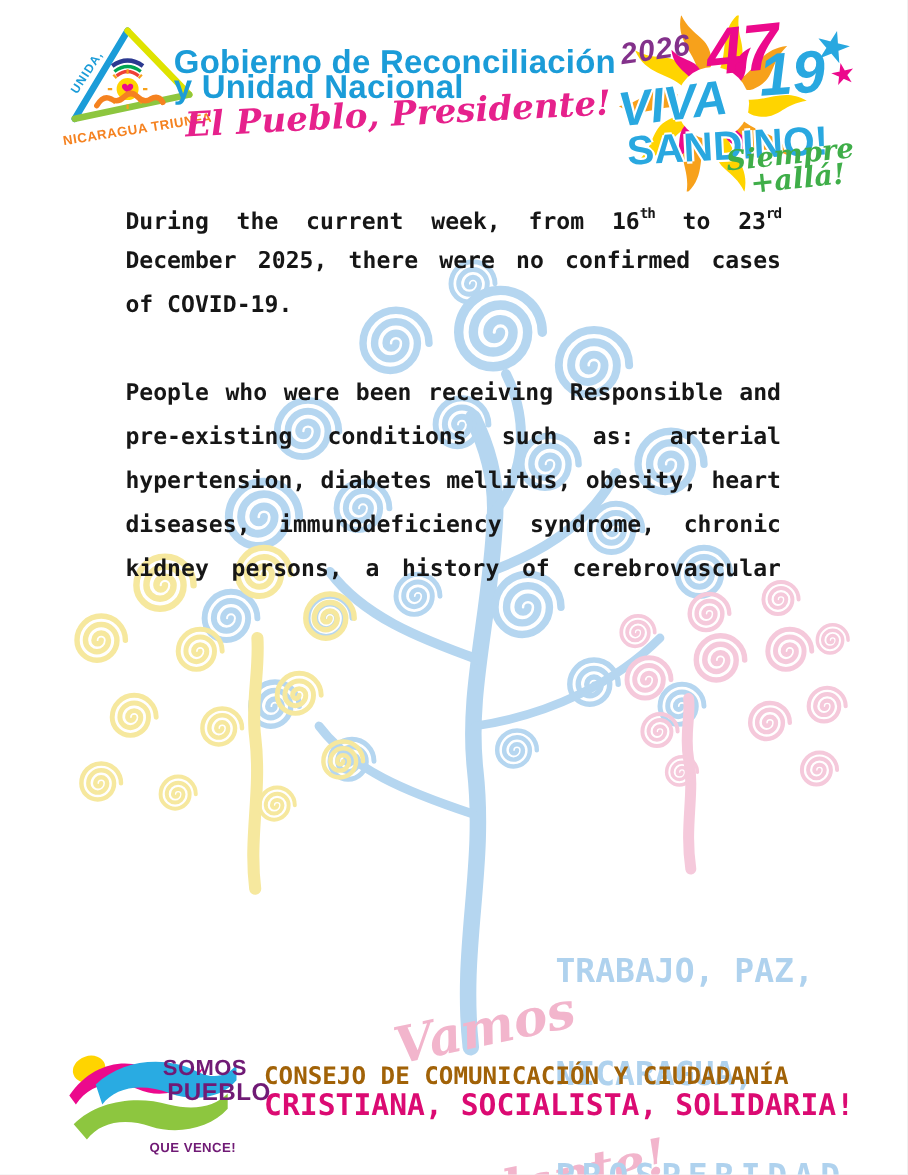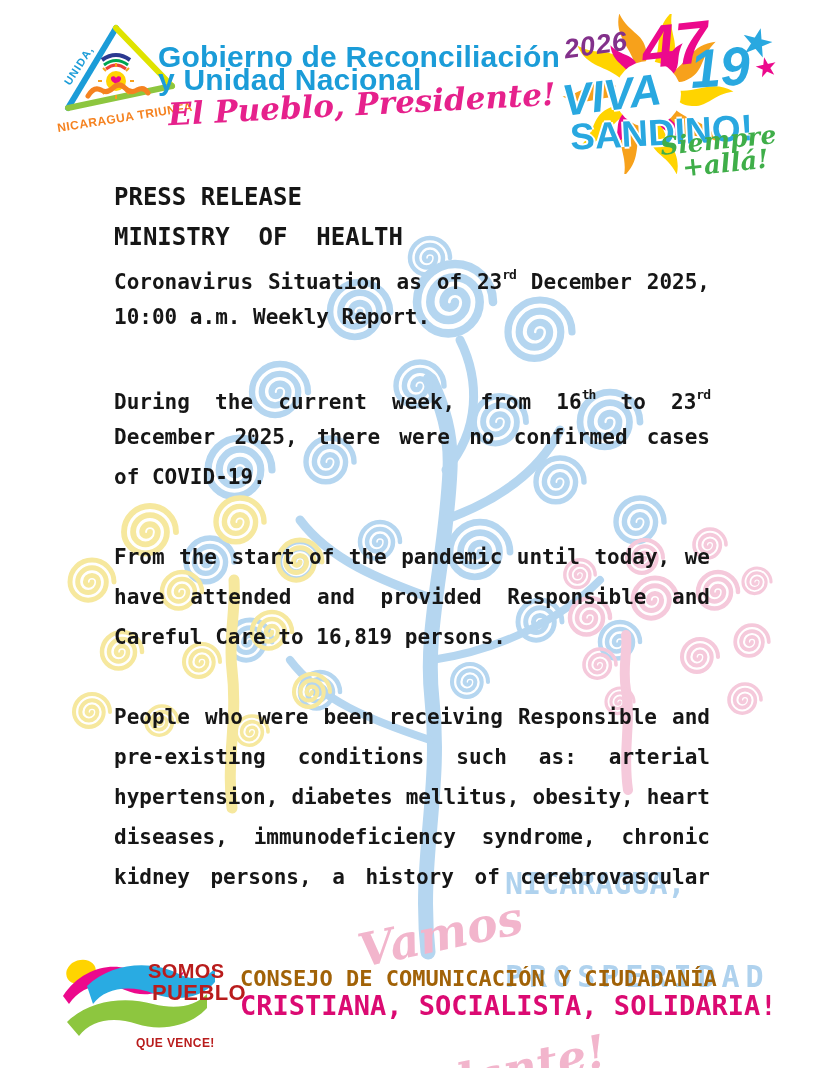--- a/index.html
+++ b/index.html
@@ -28,21 +28,21 @@
 
   
   .gov-line{position:absolute;color:#1b9cd8;font-weight:700;font-size:30px;letter-spacing:.2px;white-space:pre;}
   .gov-script{position:absolute;color:#e6218c;font-family:"DejaVu Serif",serif;font-style:italic;
               font-weight:bold;font-size:31px;white-space:pre;transform:rotate(-3deg);}
 
   
   .anv{position:absolute;white-space:pre;font-weight:800;}
 
   
-  .somos{position:absolute;color:#b91c1c;font-weight:800;white-space:pre;letter-spacing:.4px;text-align:center;}
+  .somos{position:absolute;color:#701a75;font-weight:800;white-space:pre;letter-spacing:.4px;text-align:center;}
   .consejo{position:absolute;font-family:"DejaVu Sans Mono",monospace;font-weight:bold;white-space:pre;}
 </style>
 </head>
 <body>
 
 <div class="page">
 
   <svg class="trees" width="825" height="1068" viewBox="0 0 825 1068">
     <defs>
       <path id="spiral" d="M 40 0 A 40 40 0 1 0 -40 0 A 33 33 0 1 0 26 0 A 26 26 0 1 0 -26 0 A 19 19 0 1 0 12 0 A 12 12 0 1 0 -12 0 A 6 6 0 1 0 0 0" fill="none" stroke-linecap="round" stroke-width="9"></path>
@@ -109,20 +109,21 @@
       <use href="#spiral" transform="translate(757 582) scale(0.35)" stroke="#f5c9db"></use>
       <use href="#spiral" transform="translate(620 702) scale(0.35)" stroke="#f5c9db"></use>
     </g>
   </svg>
 
   <div class="wm-text wm-script" style="left:372px;top:792px;font-size:46px;transform:rotate(-12deg);">
     <div>Vamos</div>
     <div style="margin:-14px 0 0 -22px;">adelante!</div>
   </div>
   <div class="wm-text wm-blue" style="left:505px;top:806px;">
+    <div>TRABAJO, PAZ,</div>
     <div>NICARAGUA,</div>
     <div class="sp3">PROSPERIDAD</div>
   </div>
 
   <svg class="layer" style="left:52px;top:20px;" width="140" height="120" viewBox="0 0 140 120">
     <line x1="64" y1="8" x2="16" y2="88" stroke="#1b9cd8" stroke-width="6" stroke-linecap="round"></line>
     <line x1="64" y1="8" x2="120" y2="66" stroke="#dfe300" stroke-width="6" stroke-linecap="round"></line>
     <line x1="16" y1="88" x2="120" y2="66" stroke="#8dc63f" stroke-width="6" stroke-linecap="round"></line>
     <path d="M 50 40 Q 64 30 78 40" fill="none" stroke="#2b3990" stroke-width="4"></path>
     <path d="M 52 45 Q 64 36 76 45" fill="none" stroke="#00a551" stroke-width="3"></path>
@@ -181,34 +182,23 @@
     <span class="anv" style="left:30px;top:98px;color:#29a8e0;font-size:37px;transform:rotate(-3deg);
                  text-shadow:2px 0 0 #fff,-2px 0 0 #fff,0 2px 0 #fff,0 -2px 0 #fff;">SANDINO!</span>
     <span class="anv" style="left:120px;top:112px;color:#3fae49;font-size:25px;font-style:italic;
                  font-family:'DejaVu Serif',serif;transform:rotate(-6deg);">Siempre</span>
     <span class="anv" style="left:142px;top:134px;color:#3fae49;font-size:26px;font-style:italic;
                  font-family:'DejaVu Serif',serif;transform:rotate(-6deg);">+allá!</span>
   </div>
 
   <div class="doc" id="doc-body">
       <div class="block">
-        <div class="line left lg"><span>PRESS RELEASE</span></div>
-        <div class="line left lg"><span>MINISTRY  OF  HEALTH</span></div>
-        <div class="line"><span>Coronavirus Situation as of 23</span><sup>rd</sup><span> December 2025,</span></div>
-        <div class="line left"><span>10:00 a.m. Weekly Report.</span></div>
-      </div>
-      <div class="block">
         <div class="line"><span>During the current week, from 16</span><sup>th</sup><span> to 23</span><sup>rd</sup></div>
         <div class="line"><span>December 2025, there were no confirmed cases</span></div>
         <div class="line left"><span>of COVID-19.</span></div>
-      </div>
-      <div class="block">
-        <div class="line"><span>From the start of the pandemic until today, we</span></div>
-        <div class="line"><span>have attended and provided Responsible and</span></div>
-        <div class="line left"><span>Careful Care to 16,819 persons.</span></div>
       </div>
       <div class="block">
         <div class="line"><span>People who were been receiving Responsible and</span></div>
         <div class="line"><span>pre-existing conditions such as: arterial</span></div>
         <div class="line"><span>hypertension, diabetes mellitus, obesity, heart</span></div>
         <div class="line"><span>diseases, immunodeficiency syndrome, chronic</span></div>
         <div class="line"><span>kidney persons, a history of cerebrovascular</span></div>
       </div>
     </div>
 

